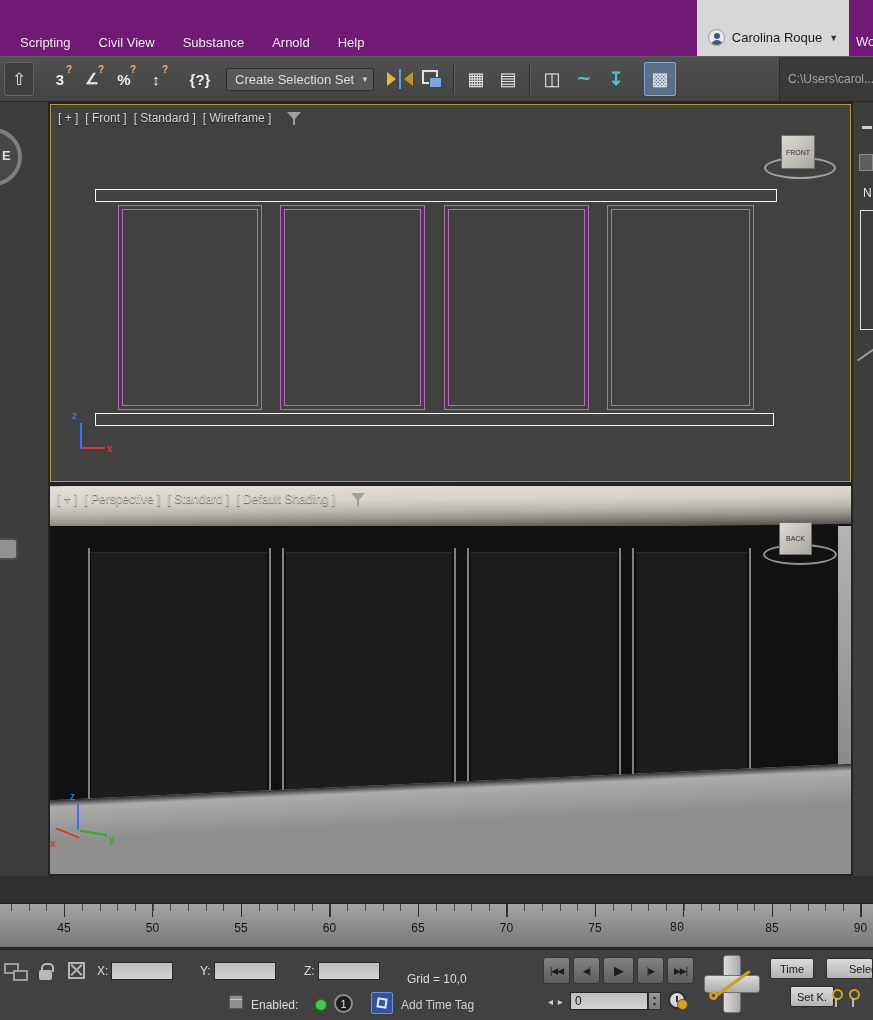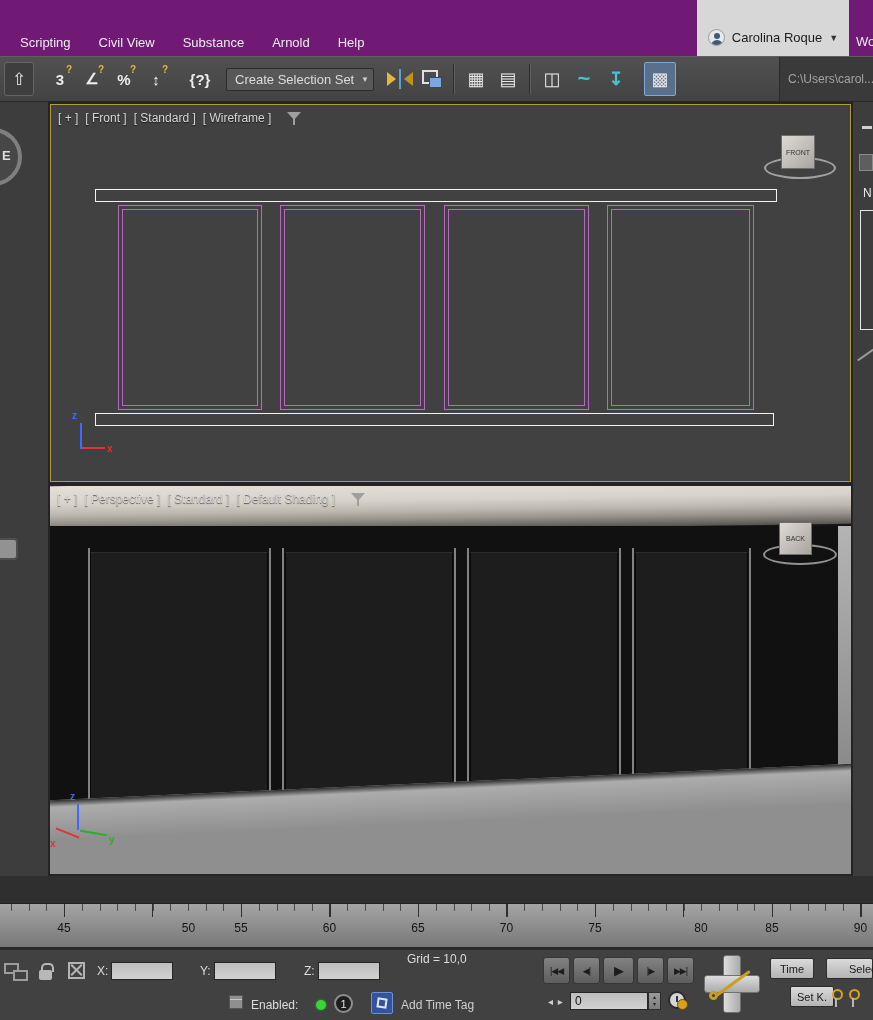--- a/index.html
+++ b/index.html
@@ -315,27 +315,27 @@
       <span class="ax-lbl" style="left:59px; top:348px; color:#27b327; z-index:22;">y</span>
     </div>
   </div>
 
   <div class="underband"></div>
 
   <div class="ruler">
     <div class="ticks-minor"></div>
     <div class="ticks-major"></div>
     <span class="ruler-num" style="left:64px;">45</span>
-    <span class="ruler-num" style="left:152.5px;margin-left:36px;">50</span>
+    <span class="ruler-num" style="left:152.5px;">50</span>
     <span class="ruler-num" style="left:241px;">55</span>
     <span class="ruler-num" style="left:329.5px;">60</span>
     <span class="ruler-num" style="left:418px;">65</span>
     <span class="ruler-num" style="left:506.5px;">70</span>
     <span class="ruler-num" style="left:595px;">75</span>
-    <span class="ruler-num" style="left:701px;">80</span>
+    <span class="ruler-num" style="left:677px;font-family:Liberation Mono, monospace;">80</span>
     <span class="ruler-num" style="left:772px;">85</span>
     <span class="ruler-num" style="left:860.5px;">90</span>
   </div>
 
   <div class="statusbar">
     <div class="monitors">
         <i class="m1"></i>
         <i class="m2"></i>
       </div>
     <div class="lock"></div>
@@ -343,21 +343,21 @@
         <i class="d1"></i>
         <i class="d2"></i>
       </div>
 
     <span class="slabel" style="left:97px; top:14px;">X:</span>
     <input class="sfield" style="left: 111px; top: 12px; width: 62px;" value="">
     <span class="slabel" style="left:200px; top:14px;">Y:</span>
     <input class="sfield" style="left: 214px; top: 12px; width: 62px;" value="">
     <span class="slabel" style="left:304px; top:14px;">Z:</span>
     <input class="sfield" style="left: 318px; top: 12px; width: 62px;" value="">
-    <span class="slabel" style="left:407px; top:2px;">Grid = 10,0</span>
+    <span class="slabel" style="left:407px; top:22px;">Grid = 10,0</span>
 
     <div class="transport">
       <div class="tpbtn">|◀◀</div>
       <div class="tpbtn">◀|</div>
       <div class="tpbtn play">▶</div>
       <div class="tpbtn">|▶</div>
       <div class="tpbtn">▶▶|</div>
     </div>
 
     <span class="nudge">◂ ▸</span>

